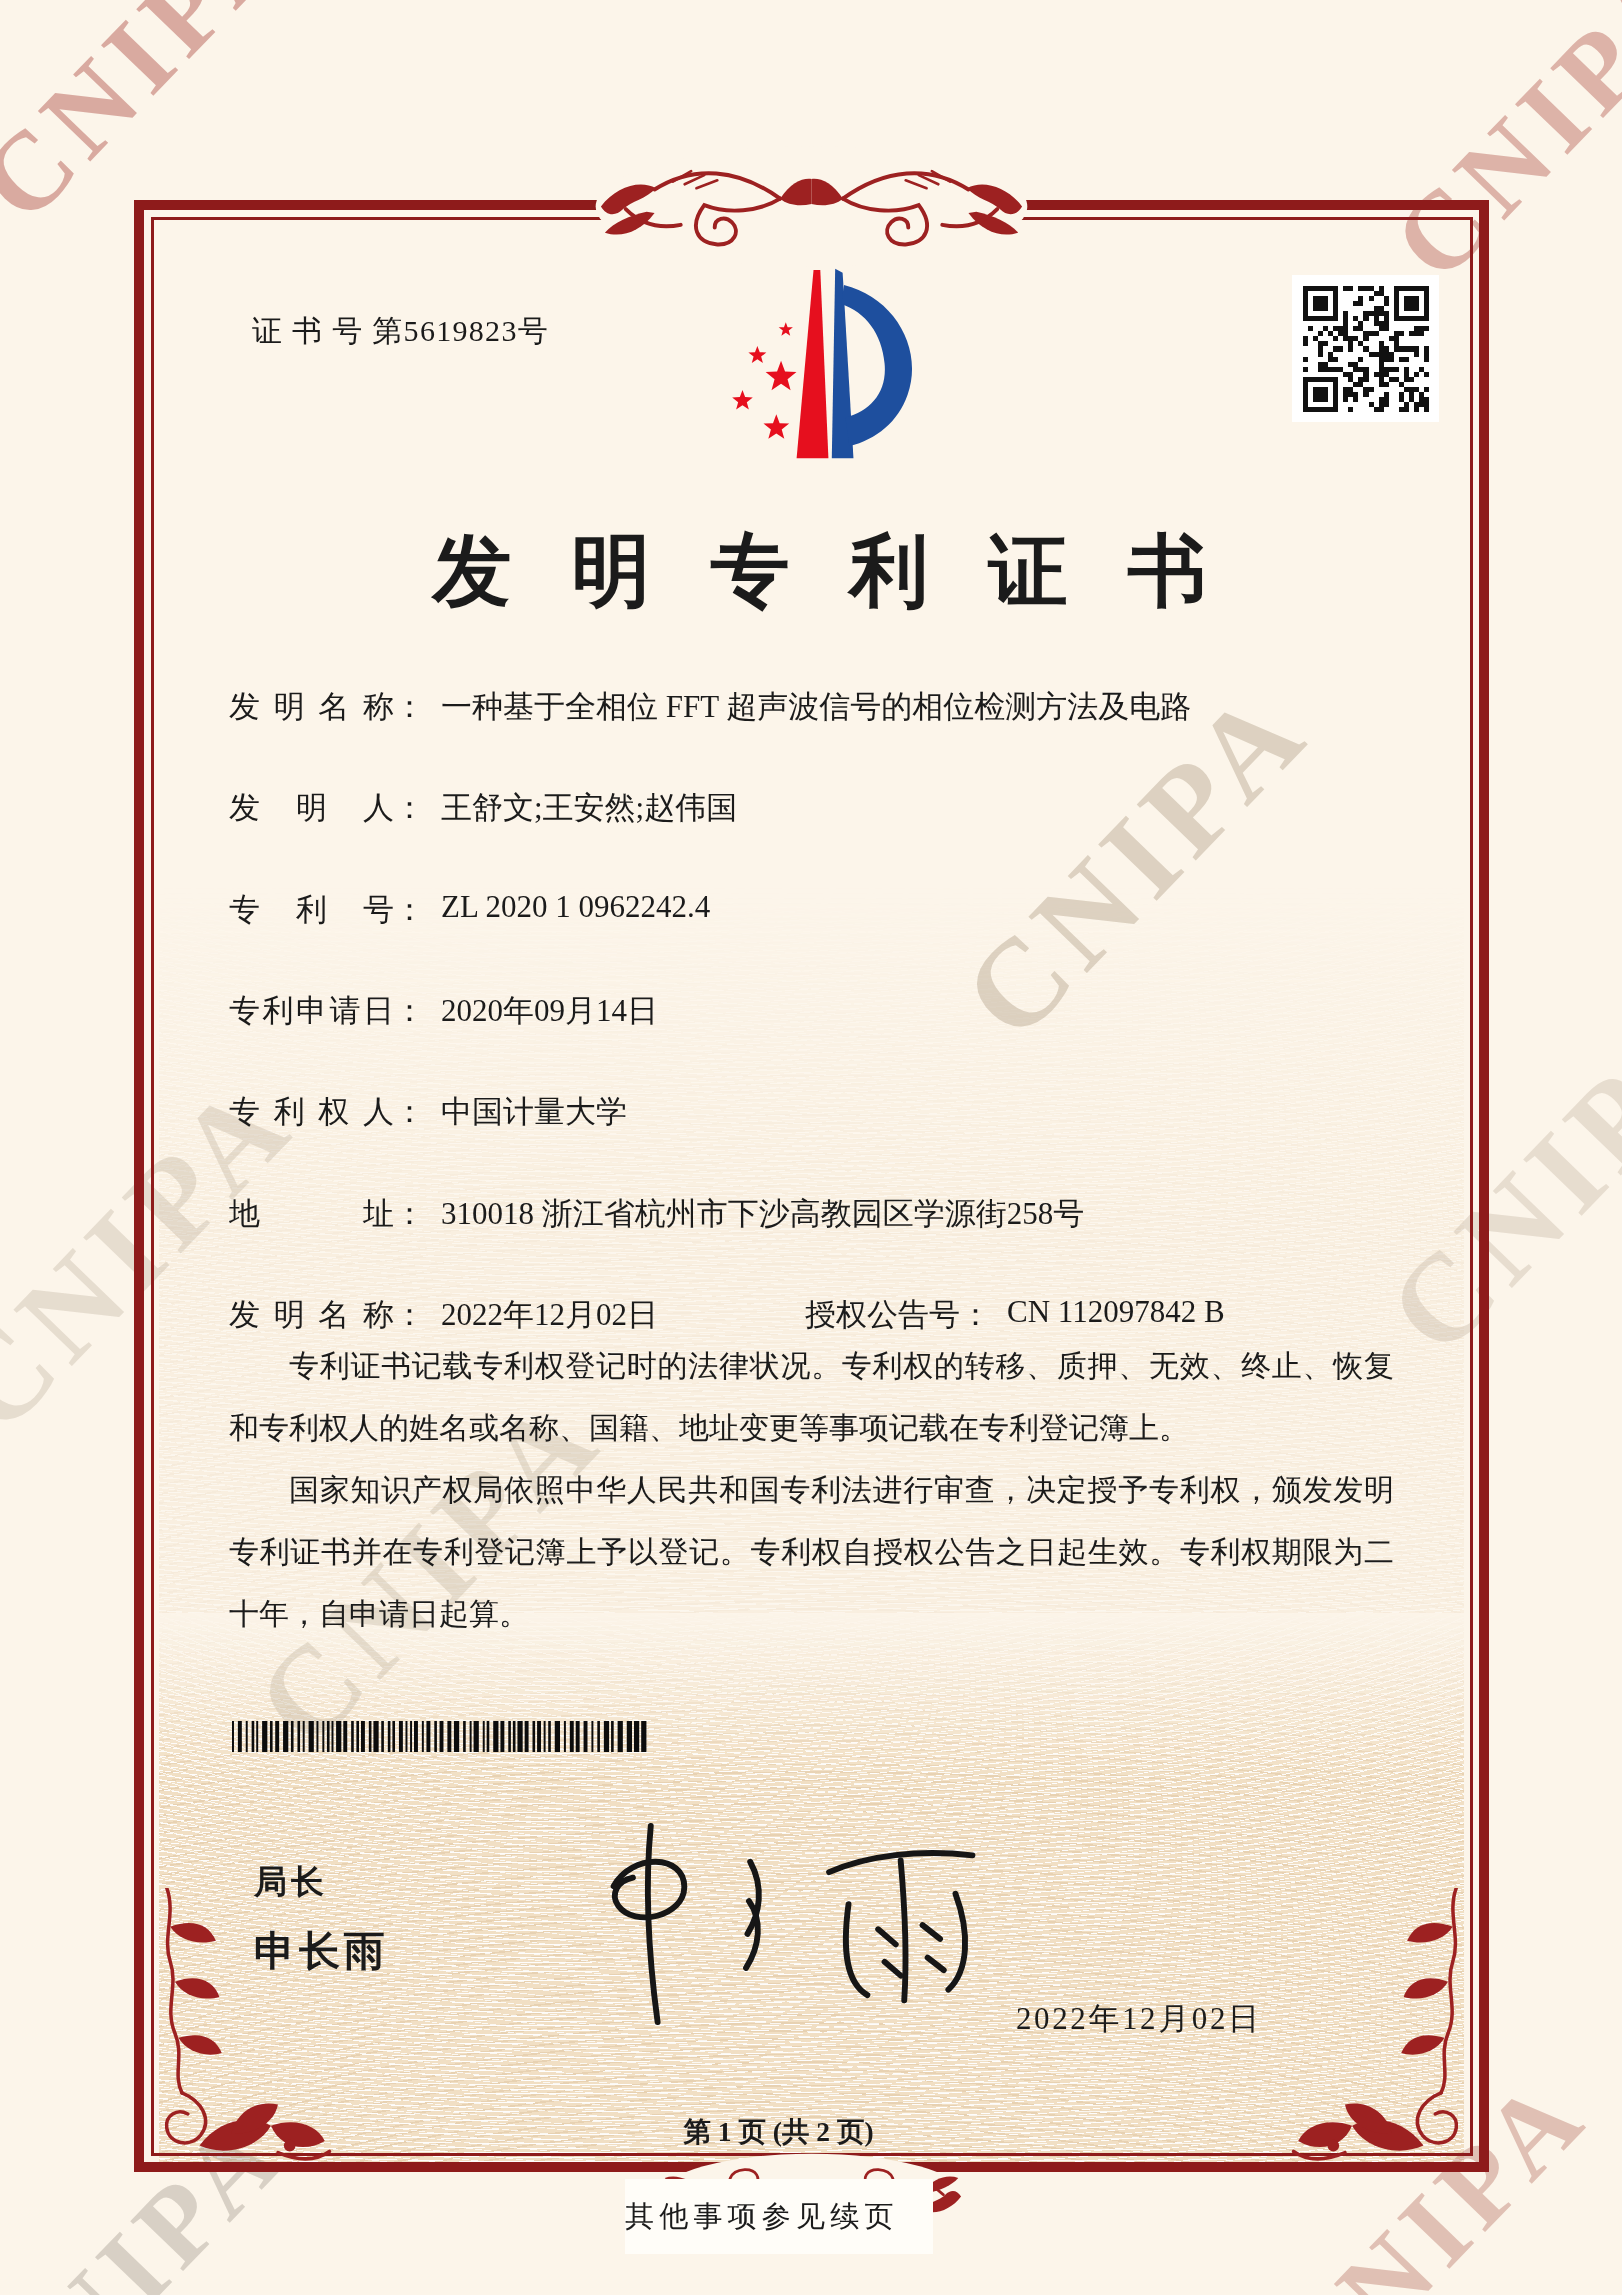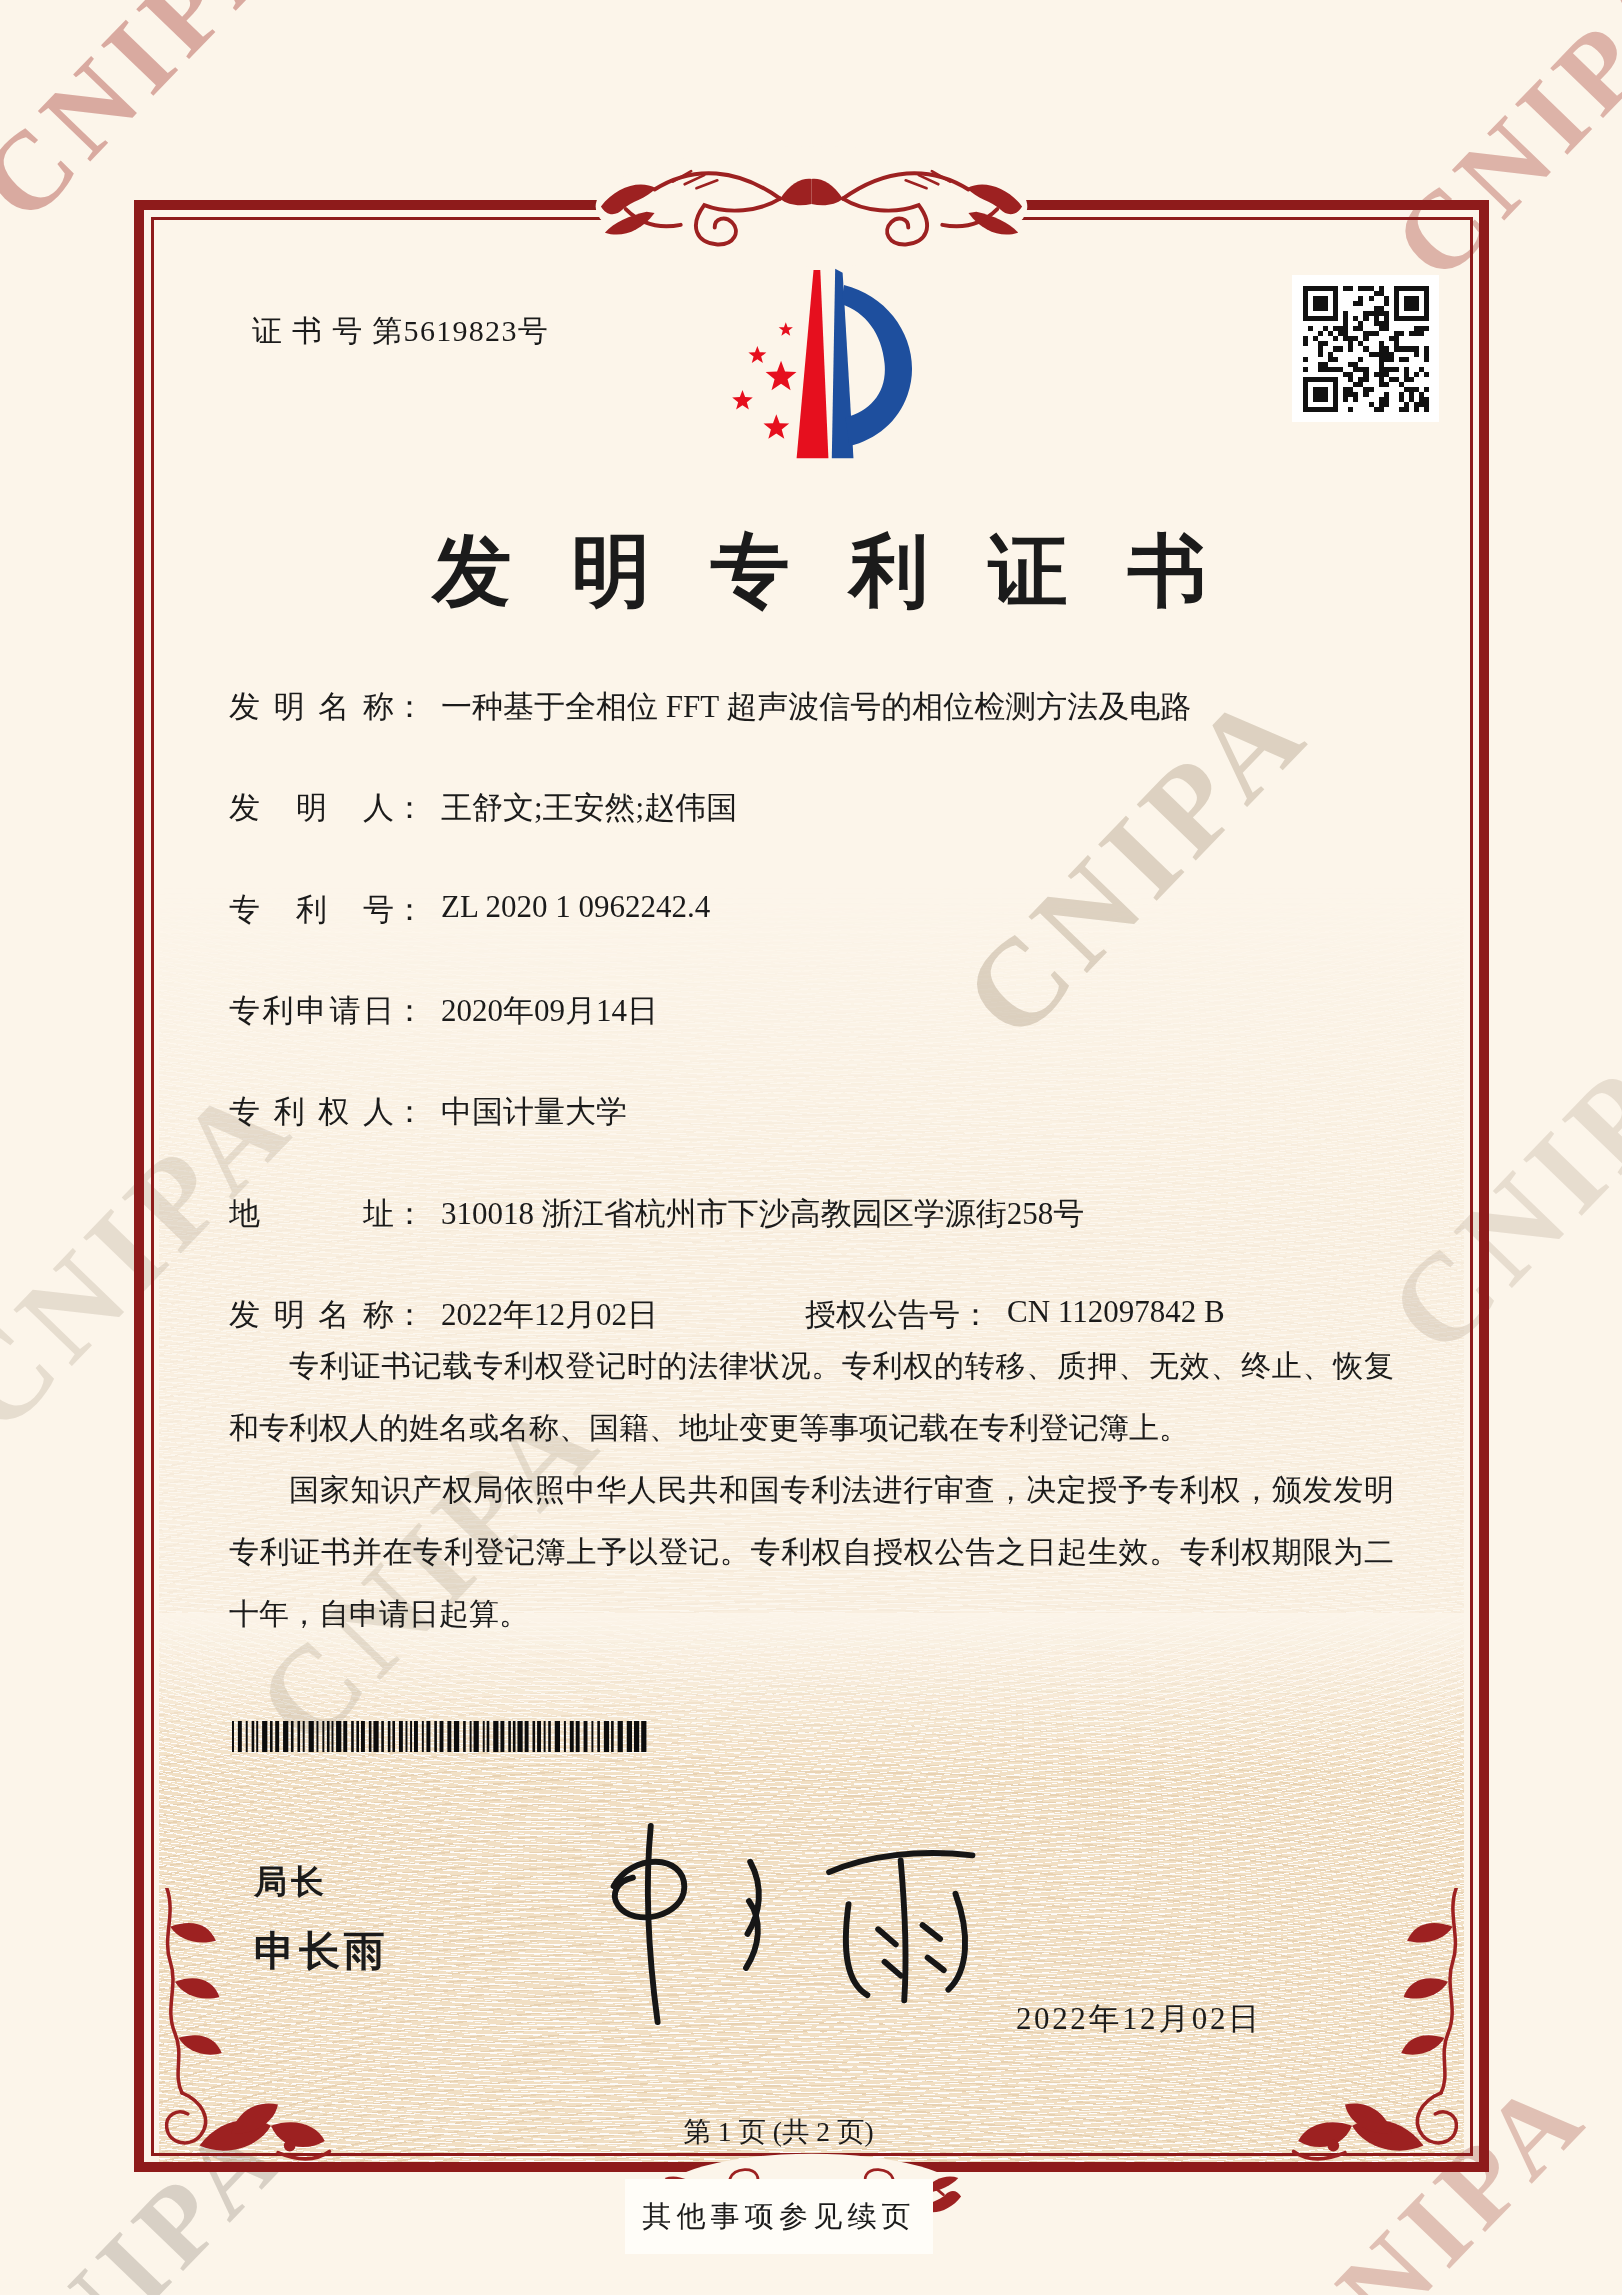--- a/index.html
+++ b/index.html
@@ -63,23 +63,23 @@
   
   .barcode{position:absolute;left:232px;top:1721px;width:419px;height:31px;z-index:4;}
   .sig-role{position:absolute;left:254px;top:1860px;font-size:33px;font-weight:700;
     font-family:"Liberation Sans","DejaVu Sans",sans-serif;letter-spacing:3.9px;z-index:4;}
   .sig-name{position:absolute;left:254px;top:1924px;font-size:41px;font-weight:700;
     font-family:"Liberation Sans","DejaVu Sans",sans-serif;letter-spacing:3.9px;z-index:4;}
   .sig-hand{position:absolute;left:556px;top:1801px;width:484px;height:236px;z-index:4;
     transform:rotate(-2deg);}
   .sig-hand path{fill:none;stroke:#161616;stroke-width:9;stroke-linecap:round;stroke-linejoin:round;}
   .issue-date{position:absolute;left:1016px;top:1998px;font-size:31px;letter-spacing:2.6px;z-index:4;}
-  .page-info{position:absolute;left:0;top:2114px;width:1557px;text-align:center;font-size:27.5px;z-index:4;}
+  .page-info{position:absolute;left:0;top:2114px;width:1557px;text-align:center;font-size:27.5px;z-index:4;font-weight:bold;}
   .cont-box{position:absolute;left:625px;top:2179px;width:308px;height:75px;background:#fffdf8;
-    display:flex;align-items:center;justify-content:center;z-index:5;}
+    display:flex;align-items:center;z-index:5;}
   .cont-box span{font-size:29px;letter-spacing:5.2px;}
 </style>
 </head>
 <body>
 
 <svg width="0" height="0" style="position:absolute">
   <defs>
     <g id="flourish">
       <path class="st" d="M40,0 C56,44 32,84 46,126 C60,168 36,206 54,248 C70,286 50,318 66,350"></path>
       <path class="fl" d="M46,66 C84,52 112,62 124,90 C94,98 62,90 46,66 Z"></path>

